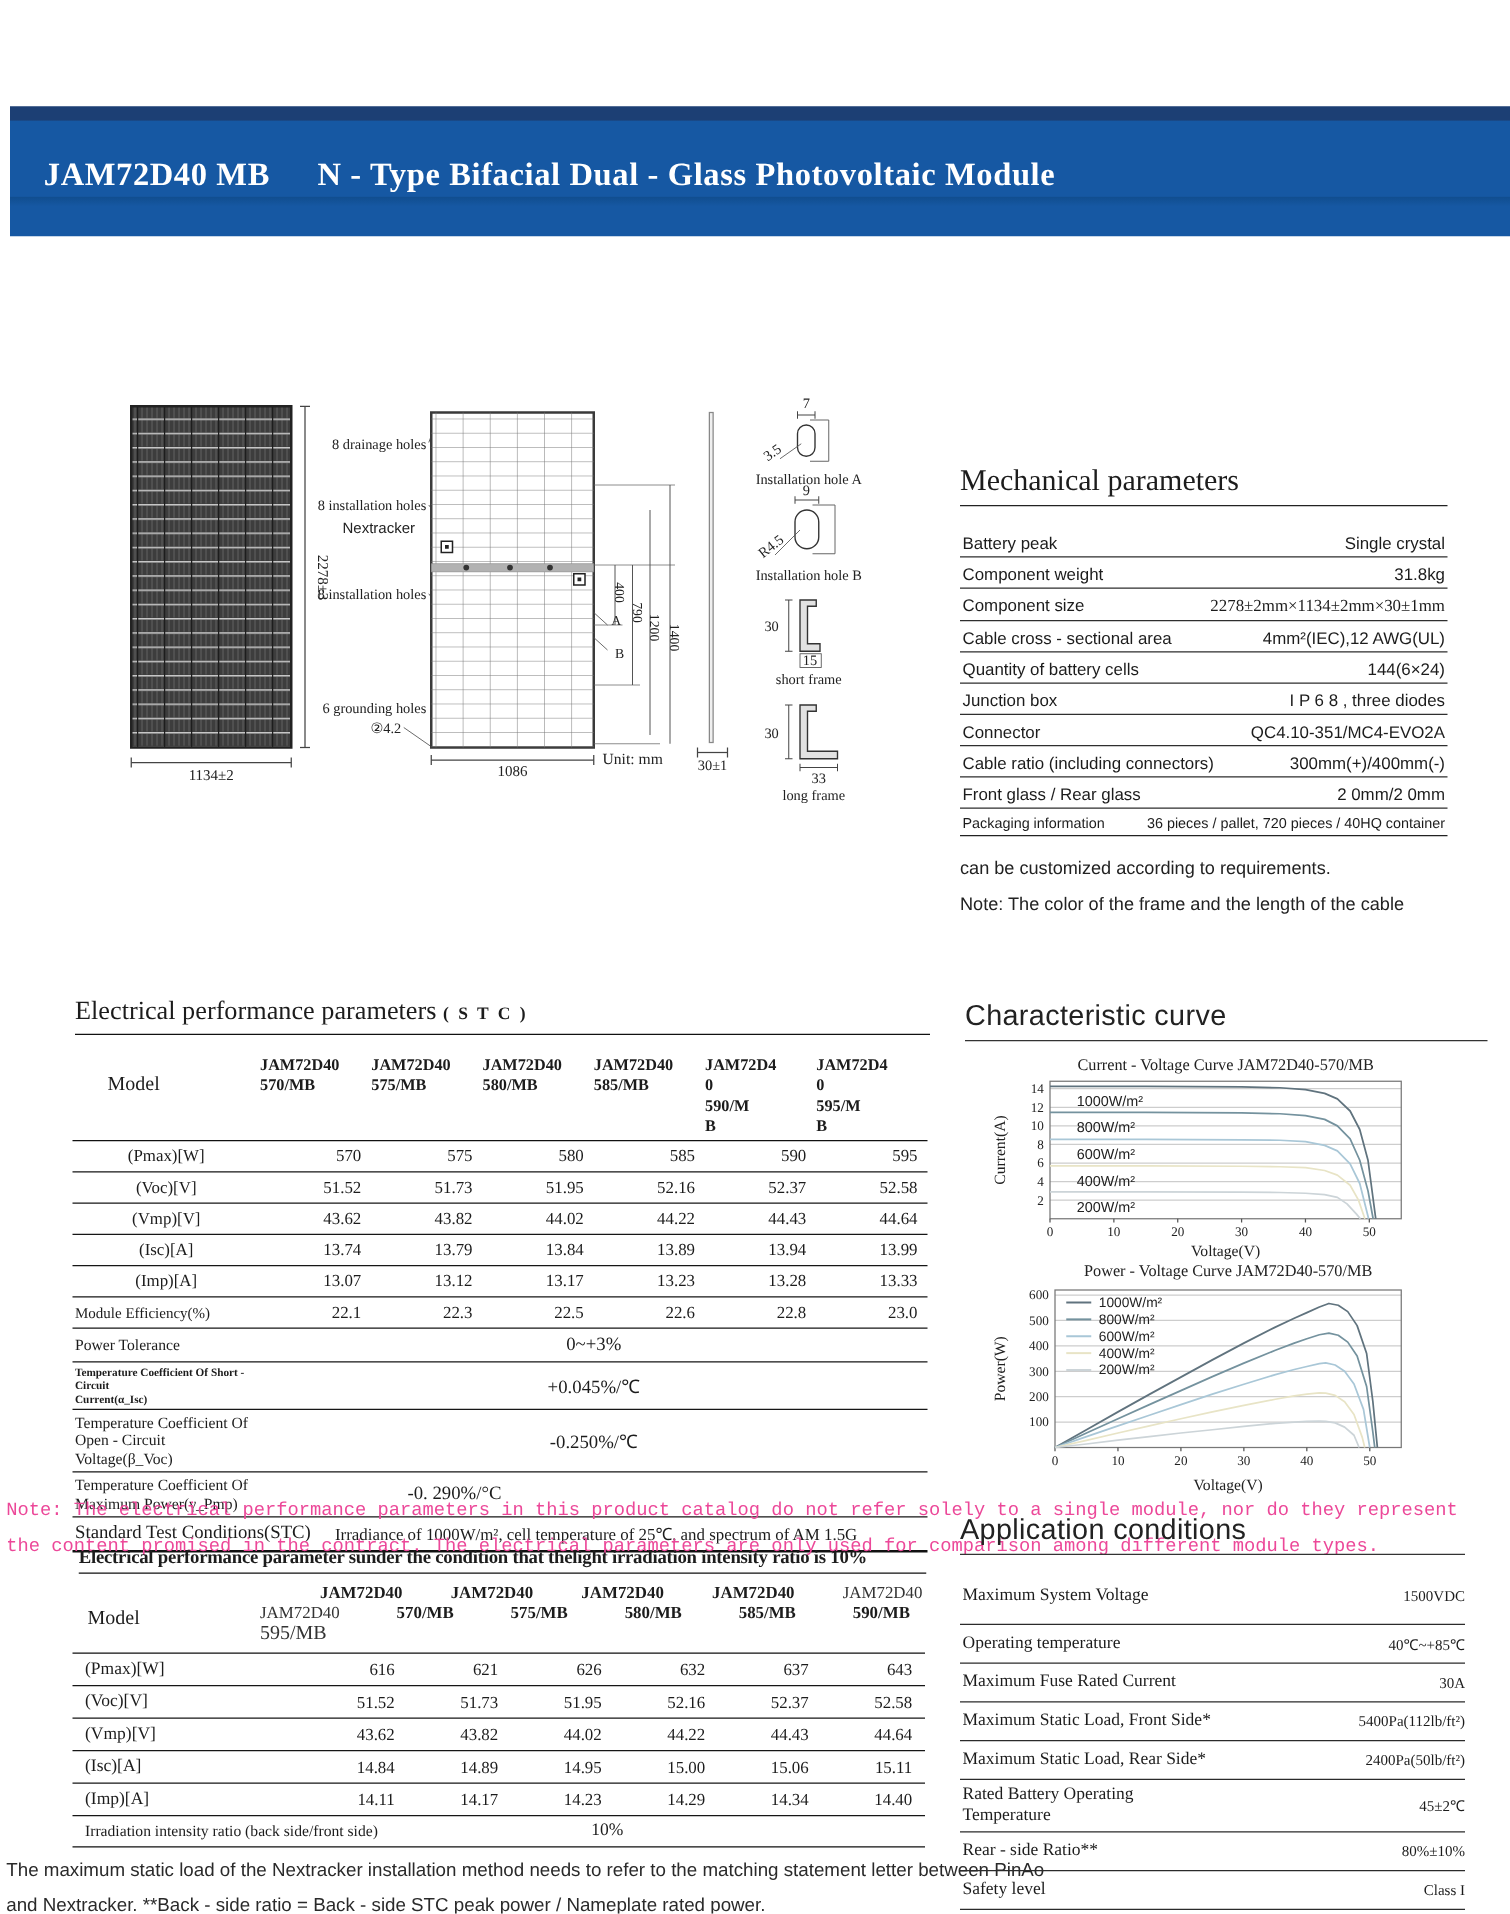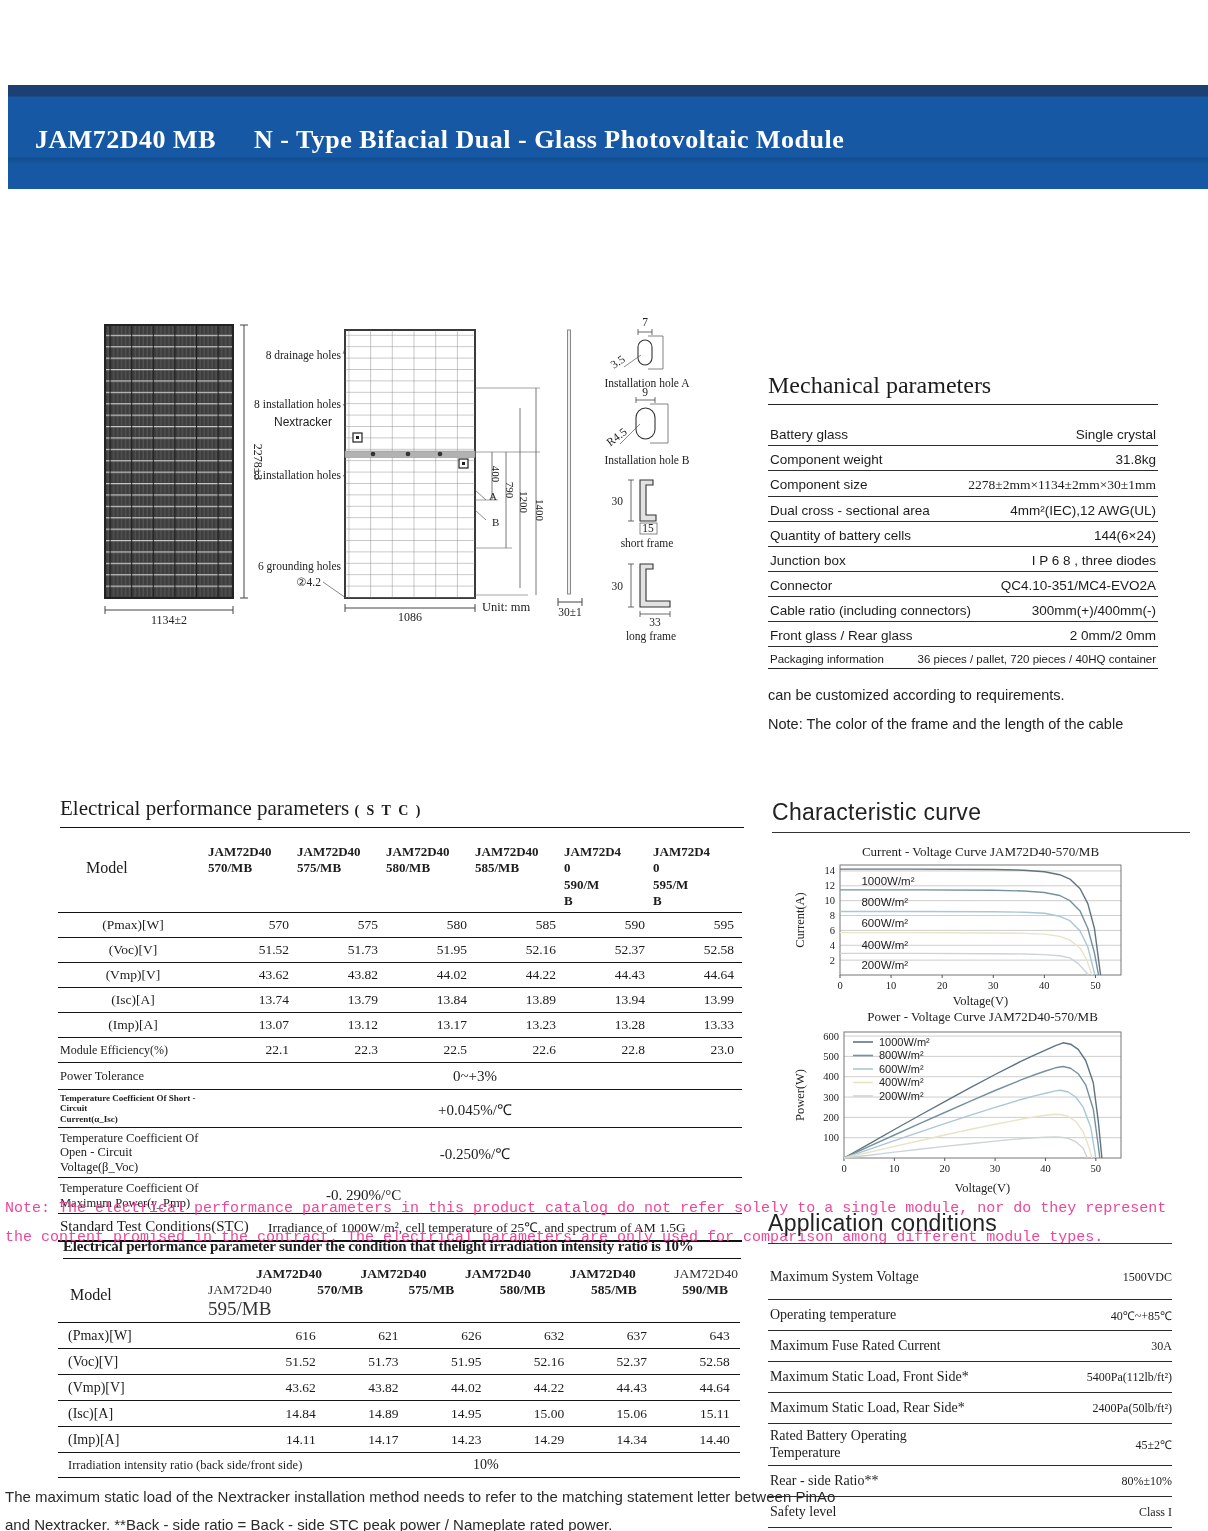--- a/index.html
+++ b/index.html
@@ -49,21 +49,21 @@
   .brow{display:grid;grid-template-columns:185px repeat(6,82.8px);align-items:center;}
   .brow.data{border-bottom:1.3px solid #161616;min-height:25px;}
   .brow .label{font-size:14px;padding-left:10px;}
   .brow .val{text-align:right;padding-right:10px;font-size:13.5px;}
   .bhead{position:relative;height:58px;border-bottom:1.3px solid #111;}
   .bhead .model{position:absolute;left:12px;top:22px;font-size:16px;}
   .bhead .l1{position:absolute;left:198px;right:2px;top:2px;display:flex;justify-content:space-between;font-weight:bold;font-size:13.5px;}
   .bhead .l1 span:last-child{font-weight:normal;color:#333;}
   .bhead .l2{position:absolute;left:150px;right:12px;top:18px;display:flex;justify-content:space-between;font-size:13.5px;font-weight:bold;}
   .bhead .l2 .plain{font-weight:normal;color:#333;}
-  .bhead .l3{position:absolute;left:150px;top:34px;font-size:19px;color:#333;}
+  .bhead .l3{position:absolute;left:150px;top:34px;font-size:16px;color:#333;}
   .bfoot{display:grid;grid-template-columns:360px 1fr;border-bottom:1.6px solid #111;min-height:24px;align-items:center;}
   .bfoot .label{font-size:12.5px;padding-left:10px;}
   .bfoot .val{font-size:14px;padding-left:55px;}
   .footnote{font-family:"Liberation Sans",sans-serif;font-size:15px;line-height:1.85;color:#2a2a2a;}
   
   .atable{margin-top:14px;}
   .arow{display:grid;grid-template-columns:57% 43%;align-items:center;border-bottom:1.2px solid #2b2b2b;
         padding:4px 0 3px 0;min-height:23px;}
   .arow .alabel{font-size:14px;line-height:1.2;padding-left:2px;}
   .arow .avalue{font-size:12px;text-align:right;}
@@ -220,33 +220,33 @@
       <line x1="582" y1="299" x2="582" y2="305" stroke="#444" stroke-width="0.8"></line>
       <text x="567" y="314" text-anchor="middle">33</text>
       <text x="563" y="328" text-anchor="middle">long frame</text>
     </g>
   </svg>
 
   <div class="abs" style="left:768px;top:372px;width:390px;">
     <div class="sec-title-serif">Mechanical parameters</div>
     <div class="mech-table">
         <div class="mrow">
-          <div class="mlabel">Battery glass</div>
+          <div class="mlabel">Battery peak</div>
           <div class="mvalue">Single crystal</div>
         </div>
         <div class="mrow">
           <div class="mlabel">Component weight</div>
           <div class="mvalue">31.8kg</div>
         </div>
         <div class="mrow">
           <div class="mlabel">Component size</div>
           <div class="mvalue">2278±2mm×1134±2mm×30±1mm</div>
         </div>
         <div class="mrow">
-          <div class="mlabel">Dual cross - sectional area</div>
+          <div class="mlabel">Cable cross - sectional area</div>
           <div class="mvalue">4mm²(IEC),12  AWG(UL)</div>
         </div>
         <div class="mrow">
           <div class="mlabel">Quantity of battery cells</div>
           <div class="mvalue">144(6×24)</div>
         </div>
         <div class="mrow">
           <div class="mlabel">Junction box</div>
           <div class="mvalue">I P 6 8 , three diodes</div>
         </div>

